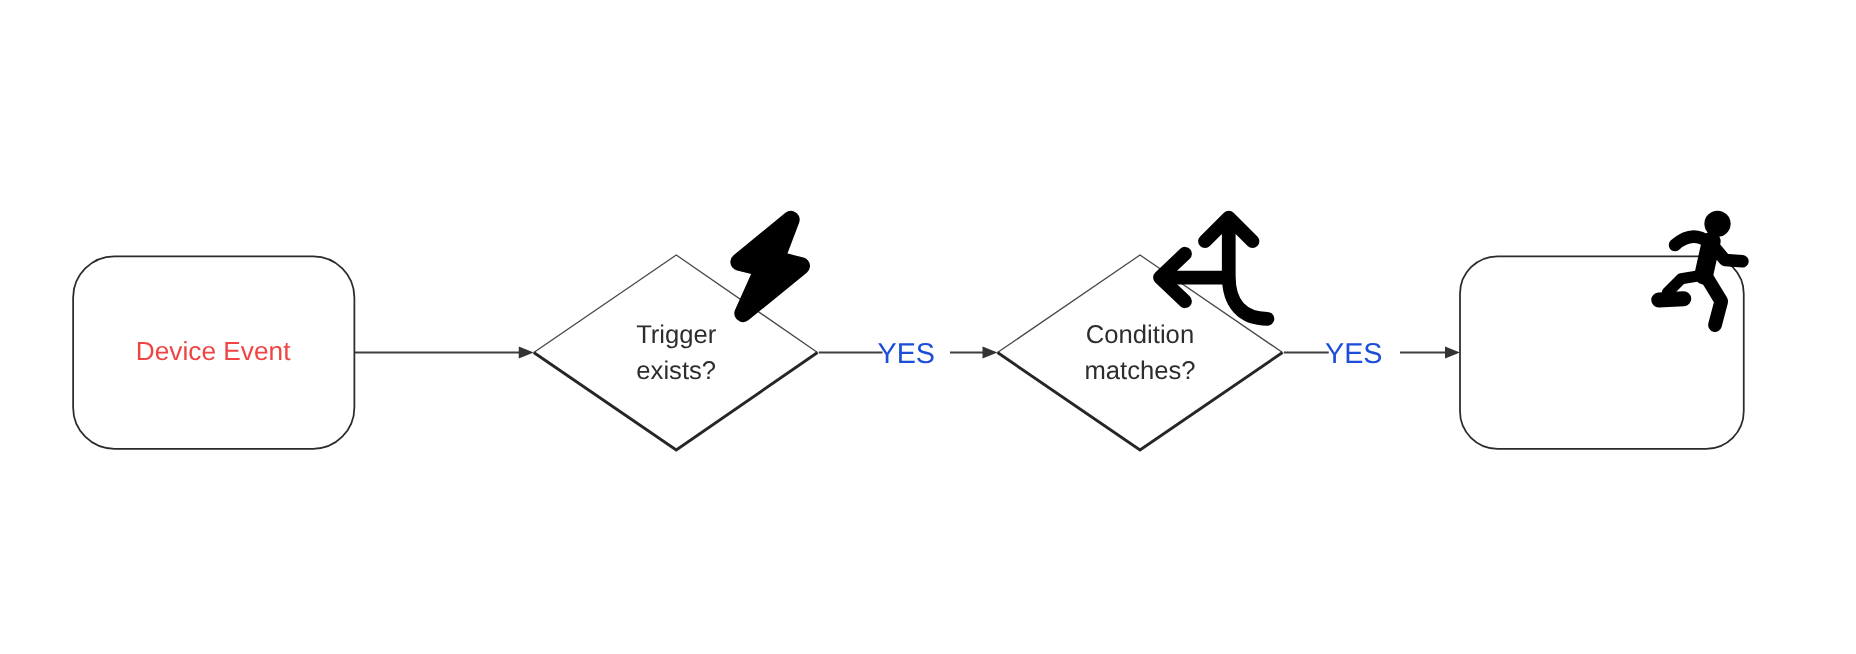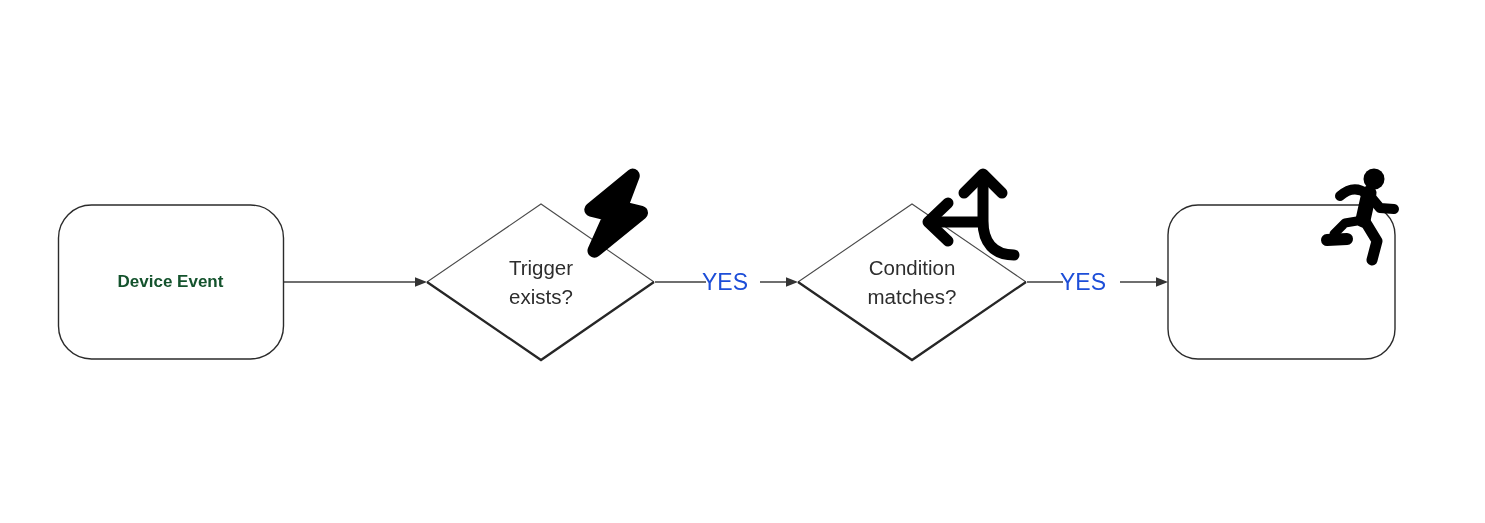--- a/index.html
+++ b/index.html
@@ -11,25 +11,24 @@
     font-family: "Liberation Sans", sans-serif;
     overflow: hidden;
   }
   .canvas svg { position: absolute; left: 0; top: 0; }
   .node-label {
     position: absolute;
     display: flex;
     align-items: center;
     justify-content: center;
     text-align: center;
-    color: #14532d;
-    font-size: 17px;
+    color: #ef4444;
+    font-size: 21px;
     line-height: 28.5px;
     pointer-events: none;
-    font-weight: bold;
   }
   .diamond-label {
     position: absolute;
     text-align: center;
     color: #2d2d2d;
     font-size: 20.5px;
     line-height: 28.5px;
     pointer-events: none;
   }
   .edge-label {

